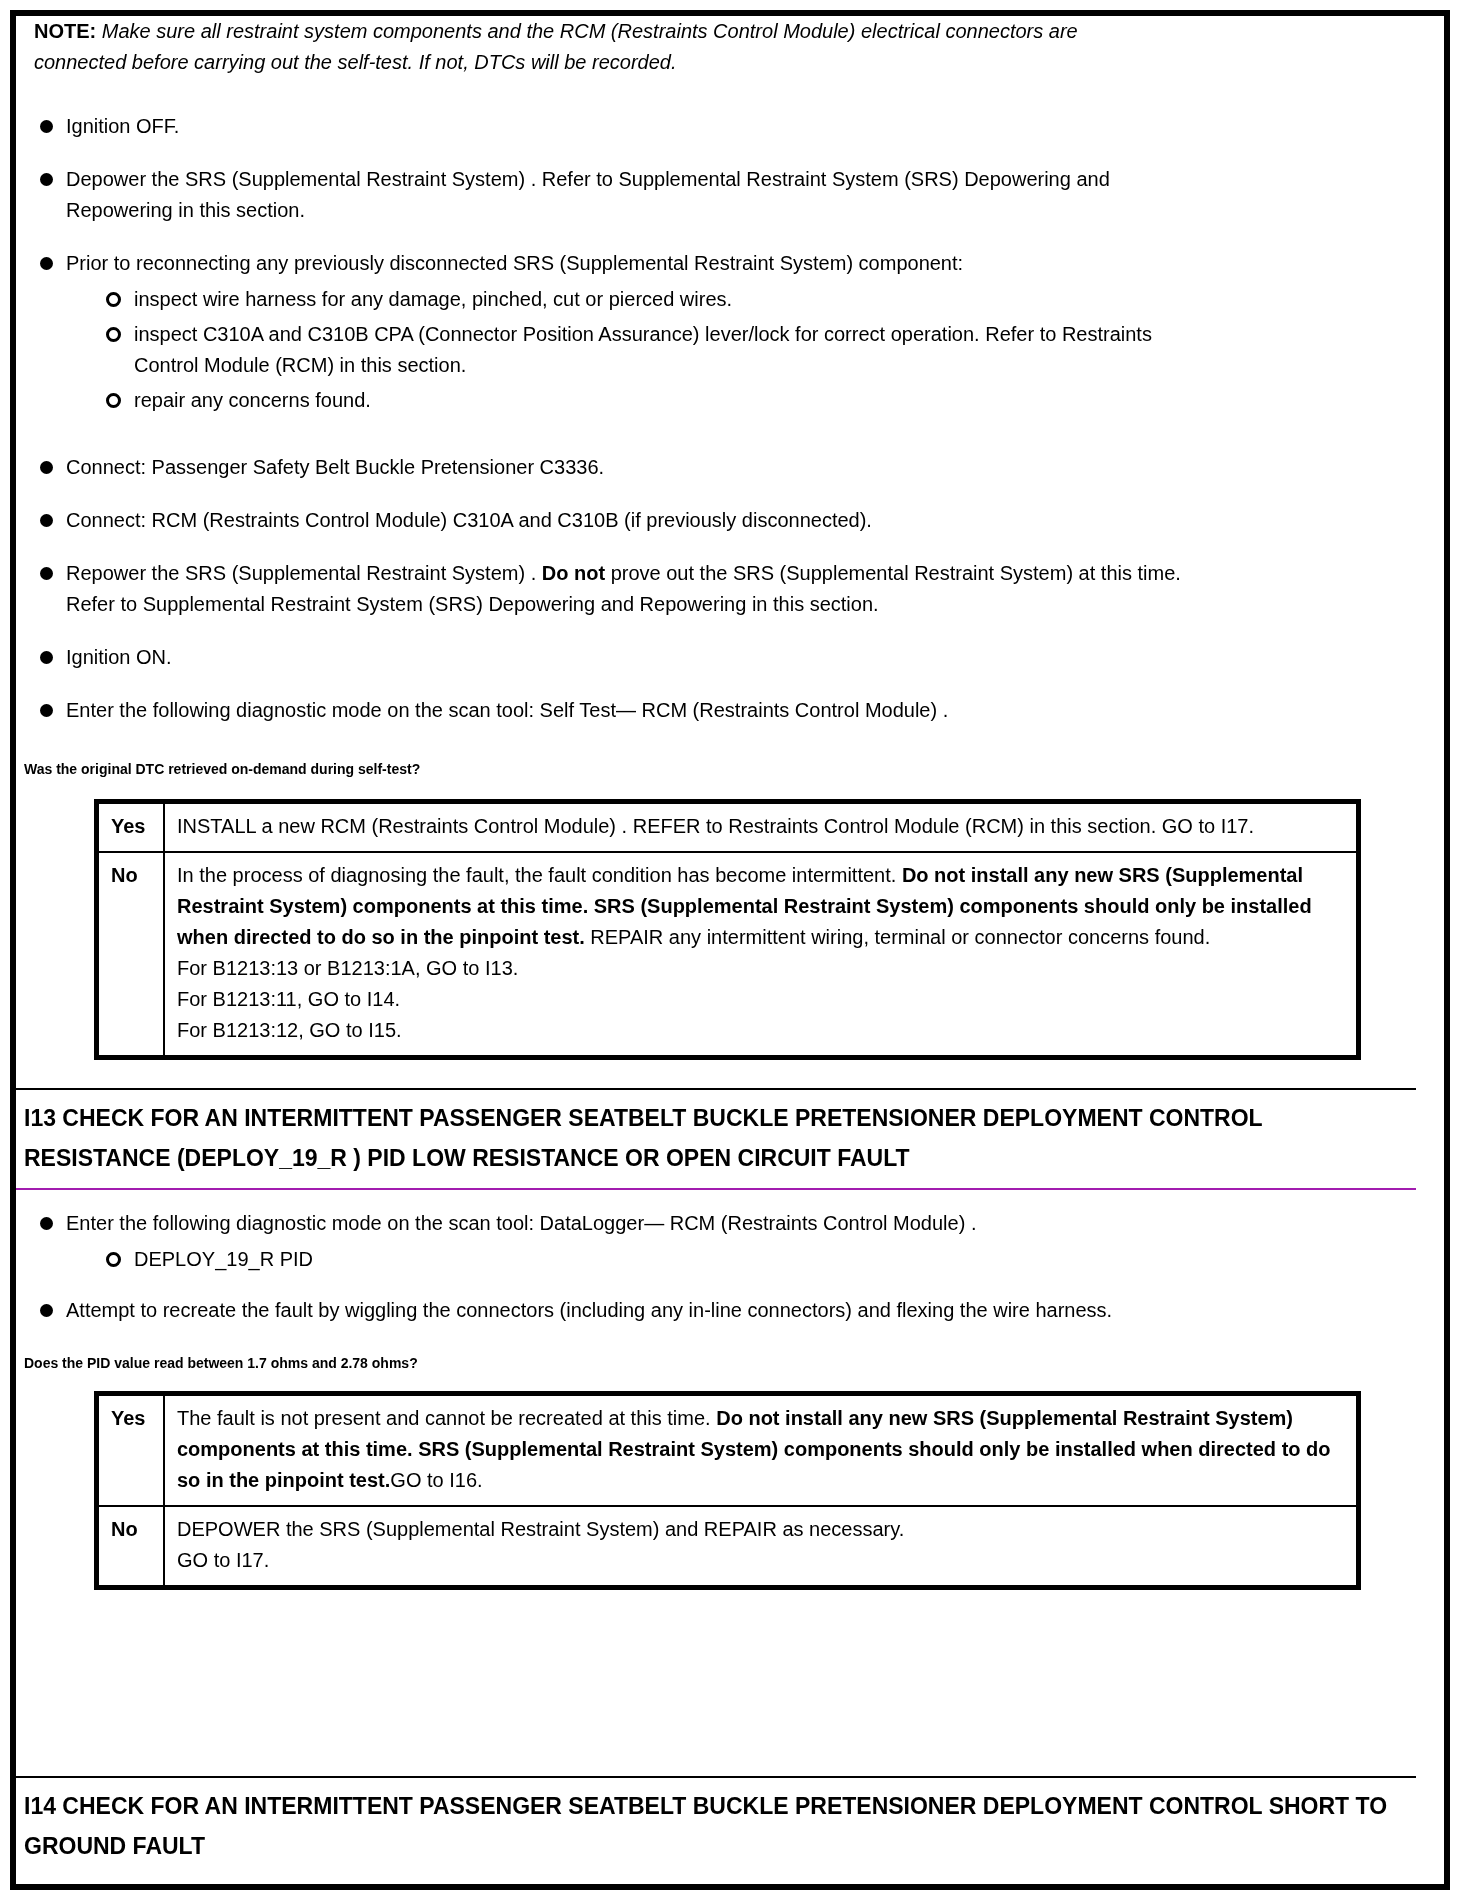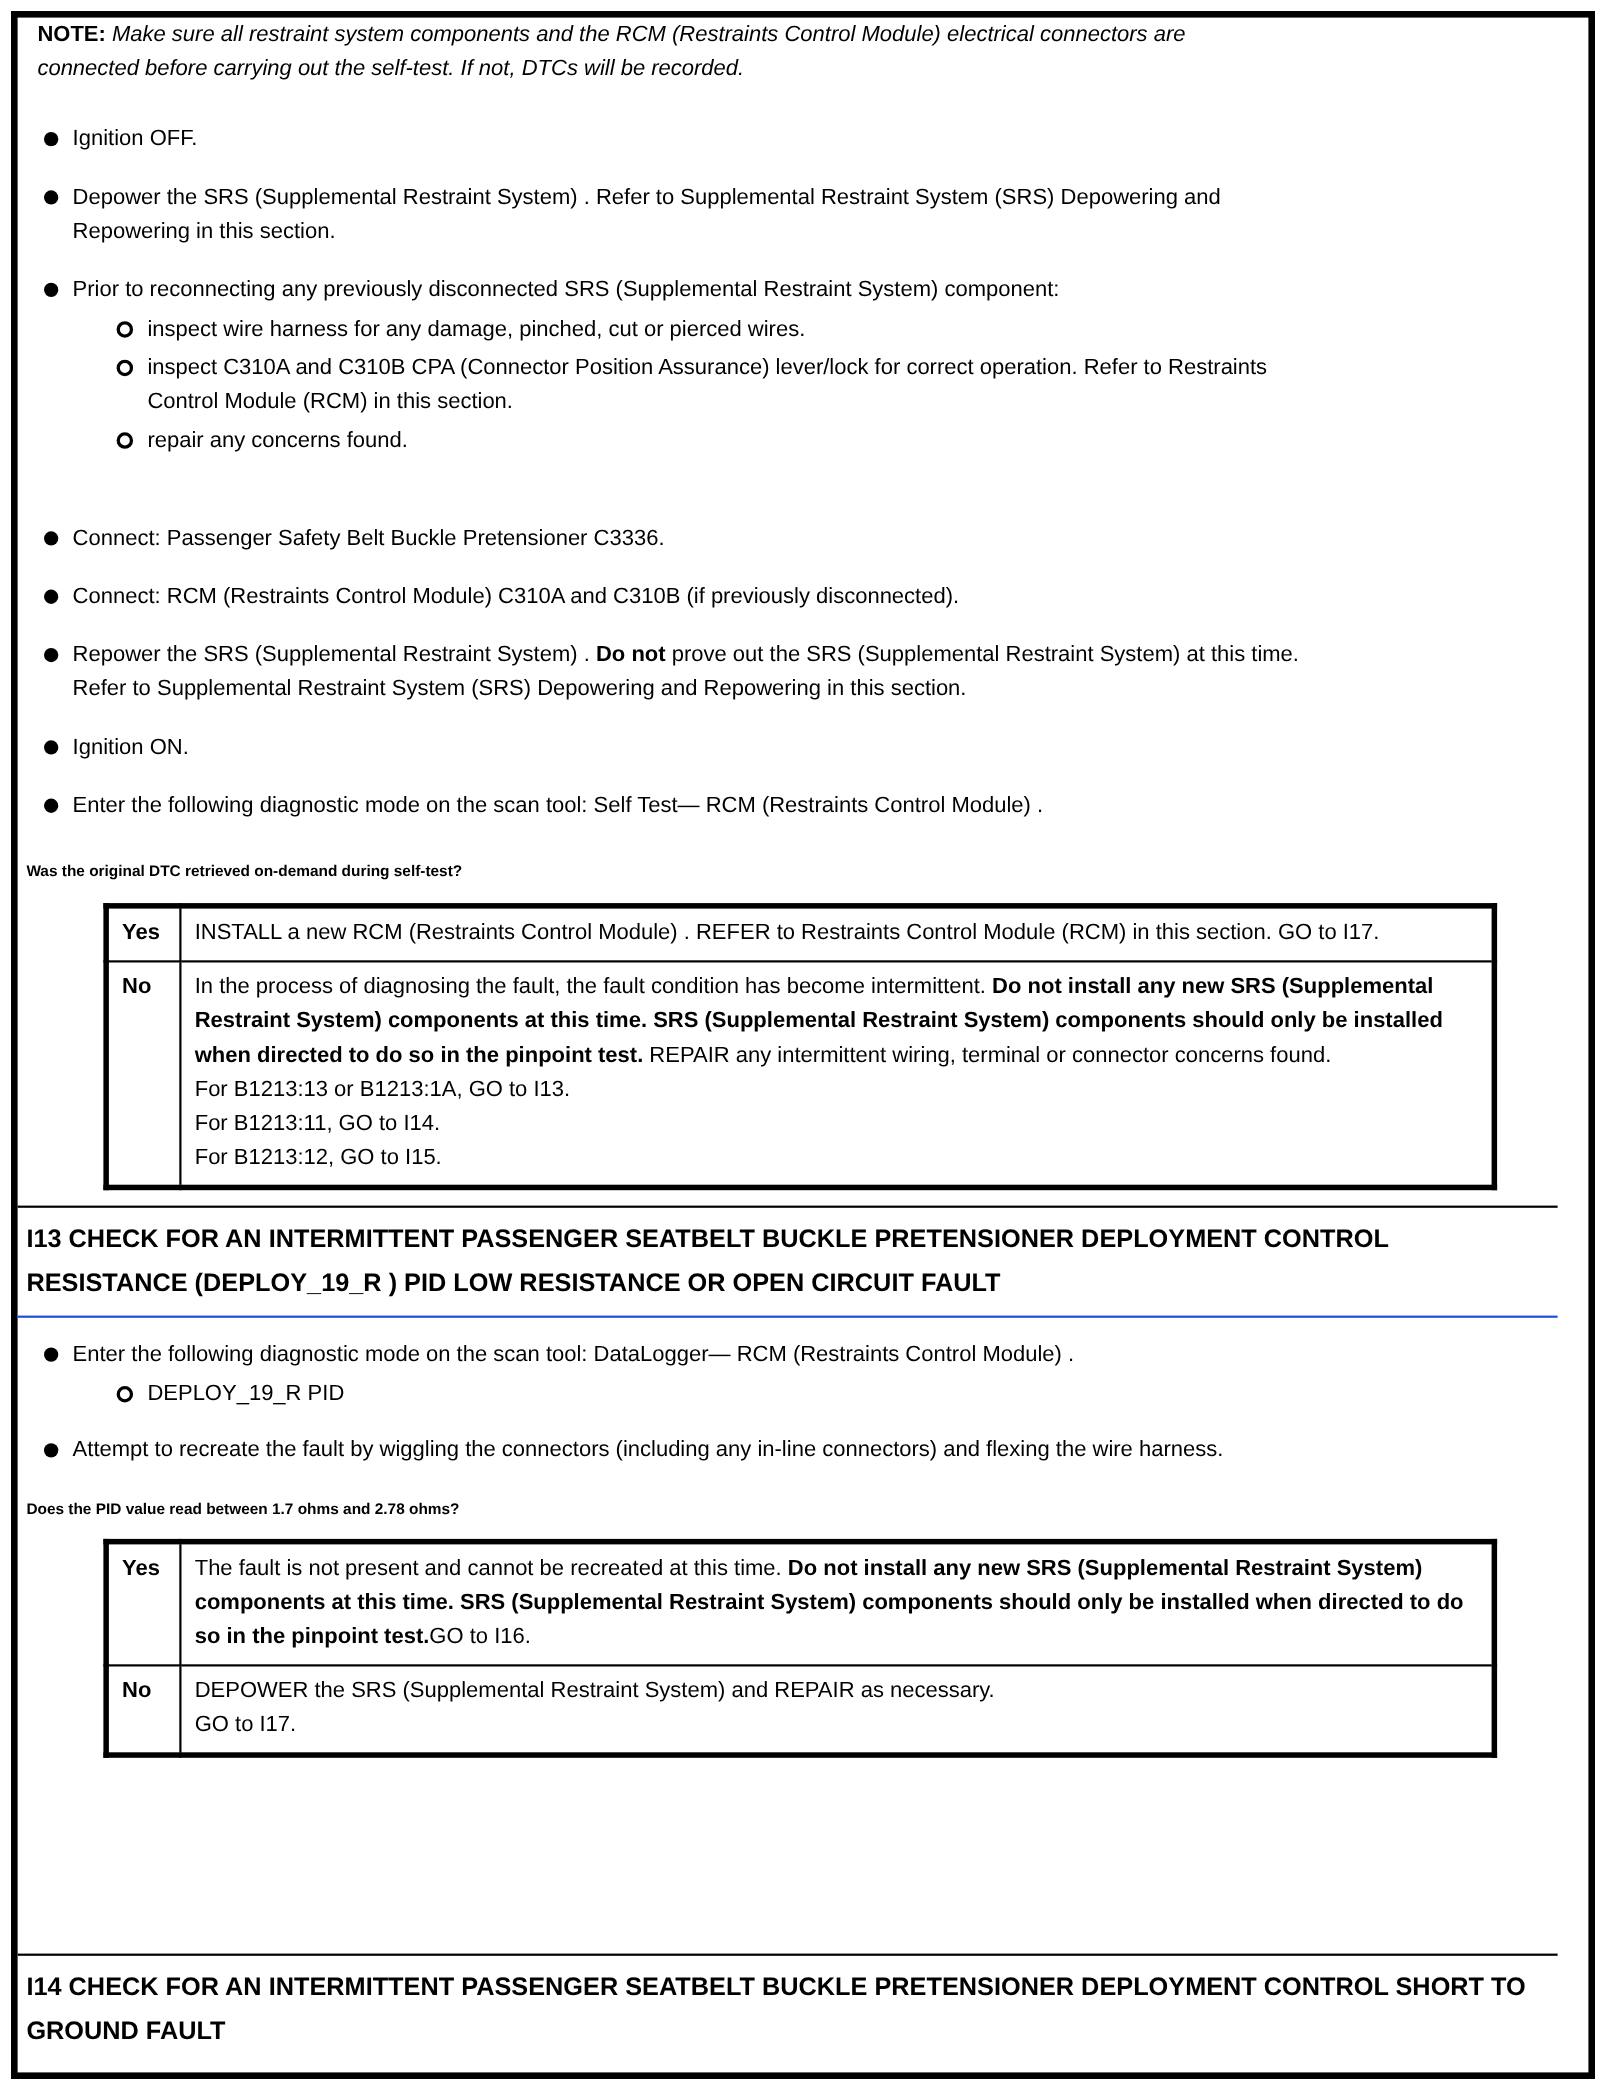--- a/index.html
+++ b/index.html
@@ -46,21 +46,21 @@
     max-width:1075px;
     margin:0 0 4px 0;
     font-size:20px; line-height:31px;
   }
   .subbullet {
     position:absolute; left:0; top:8px;
     width:9px; height:9px;
     border:3px solid #000; border-radius:50%;
     background:#fff;
   }
-  .gap-after { margin-bottom:58px; }
+  .gap-after { margin-bottom:36px; }
   .question {
     font-weight:bold;
     font-size:14px; line-height:31px;
     margin:28px 0 0 2px;
   }
   table.answer-table {
     margin:14px 0 0 72px;
     width:1267px;
     border-collapse:collapse;
     border:5px solid #000;
@@ -73,23 +73,23 @@
     padding:7px 12px 9px 12px;
   }
   td.lbl {
     width:40px;
     font-weight:bold;
     padding:7px 4px 7px 10px;
   }
   td.pad-bottom { padding-bottom:30px; }
   .gap-line { }
   .section-heading {
-    margin-top:14px;
+    margin-top:28px;
     border-top:2px solid #000;
-    border-bottom:2px solid #1d4ed8;
+    border-bottom:2px solid #a21caf;
     font-weight:bold;
     font-size:23px;
     line-height:40px;
     padding:8px 24px 10px 8px;
     max-width:1400px;
     box-sizing:border-box;
   }
   .section-heading.last {
     margin-top:auto;
     border-bottom:none;

